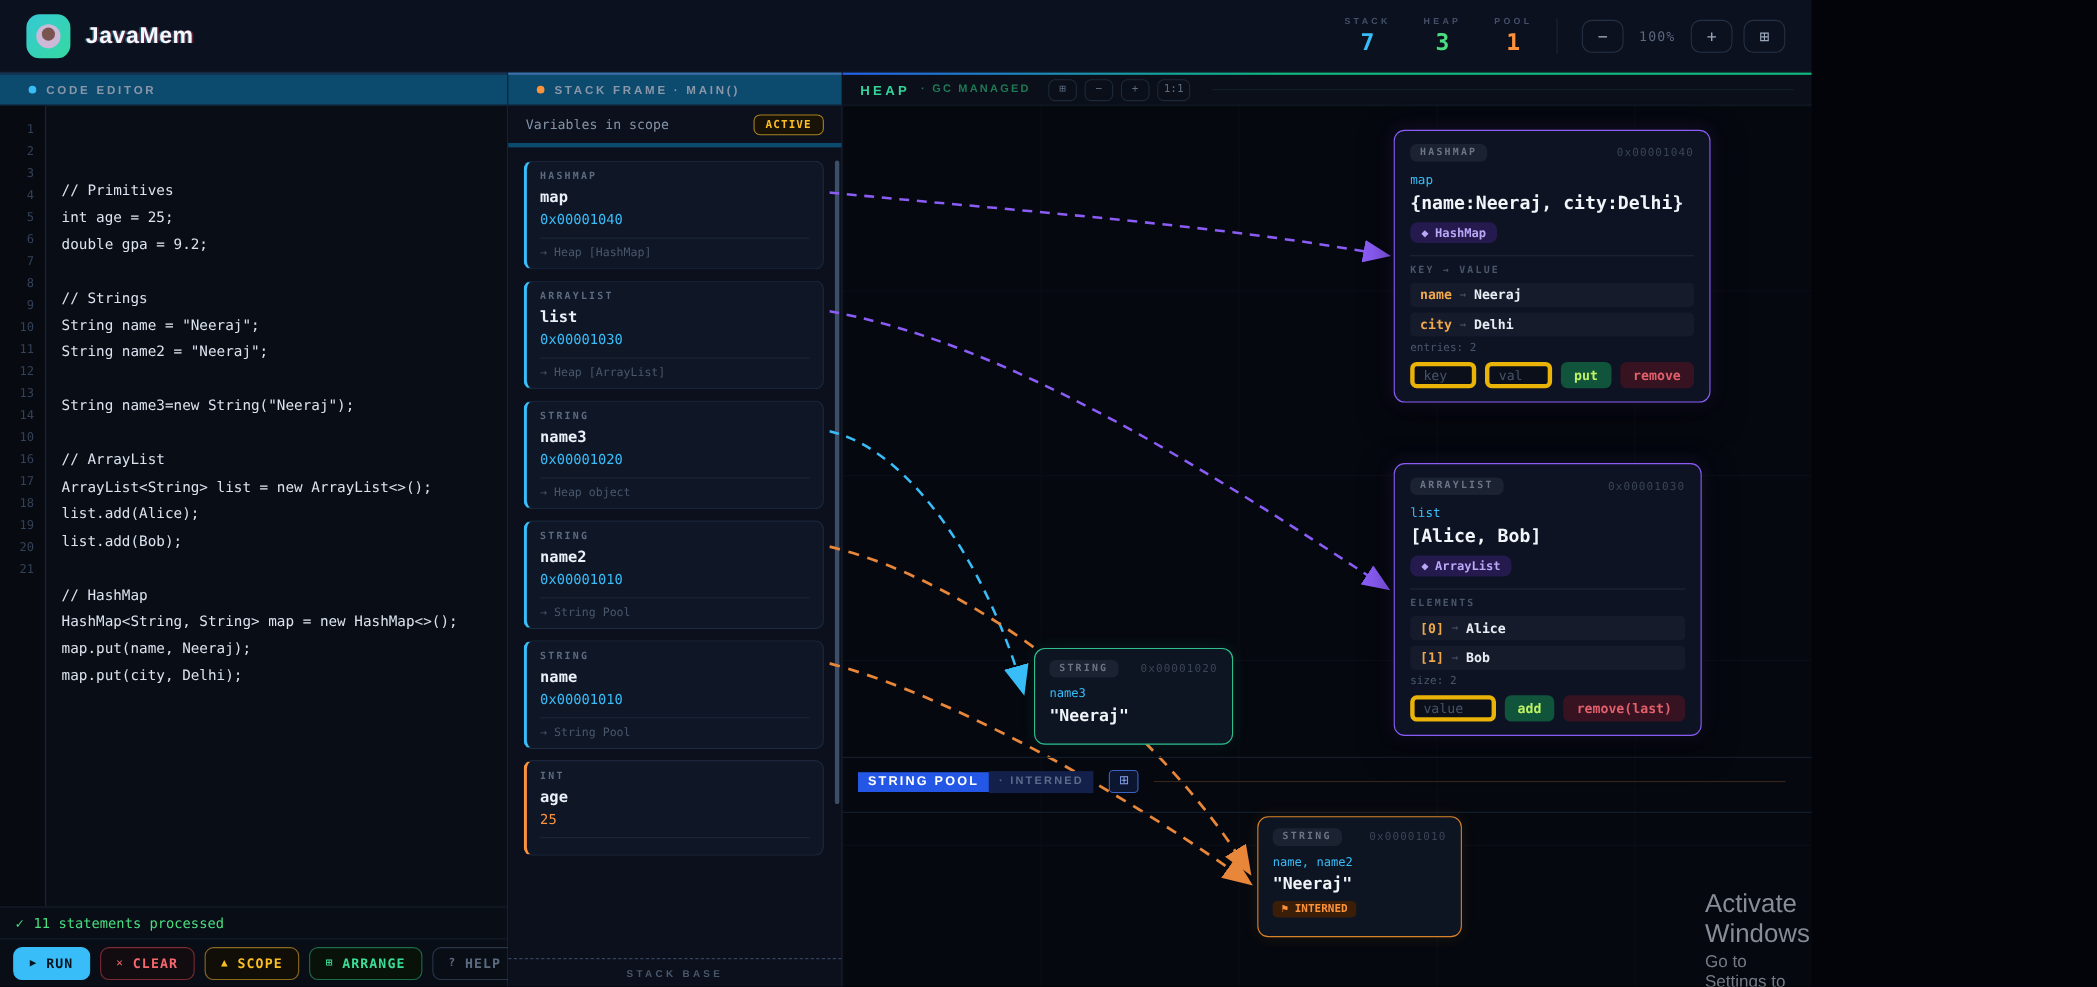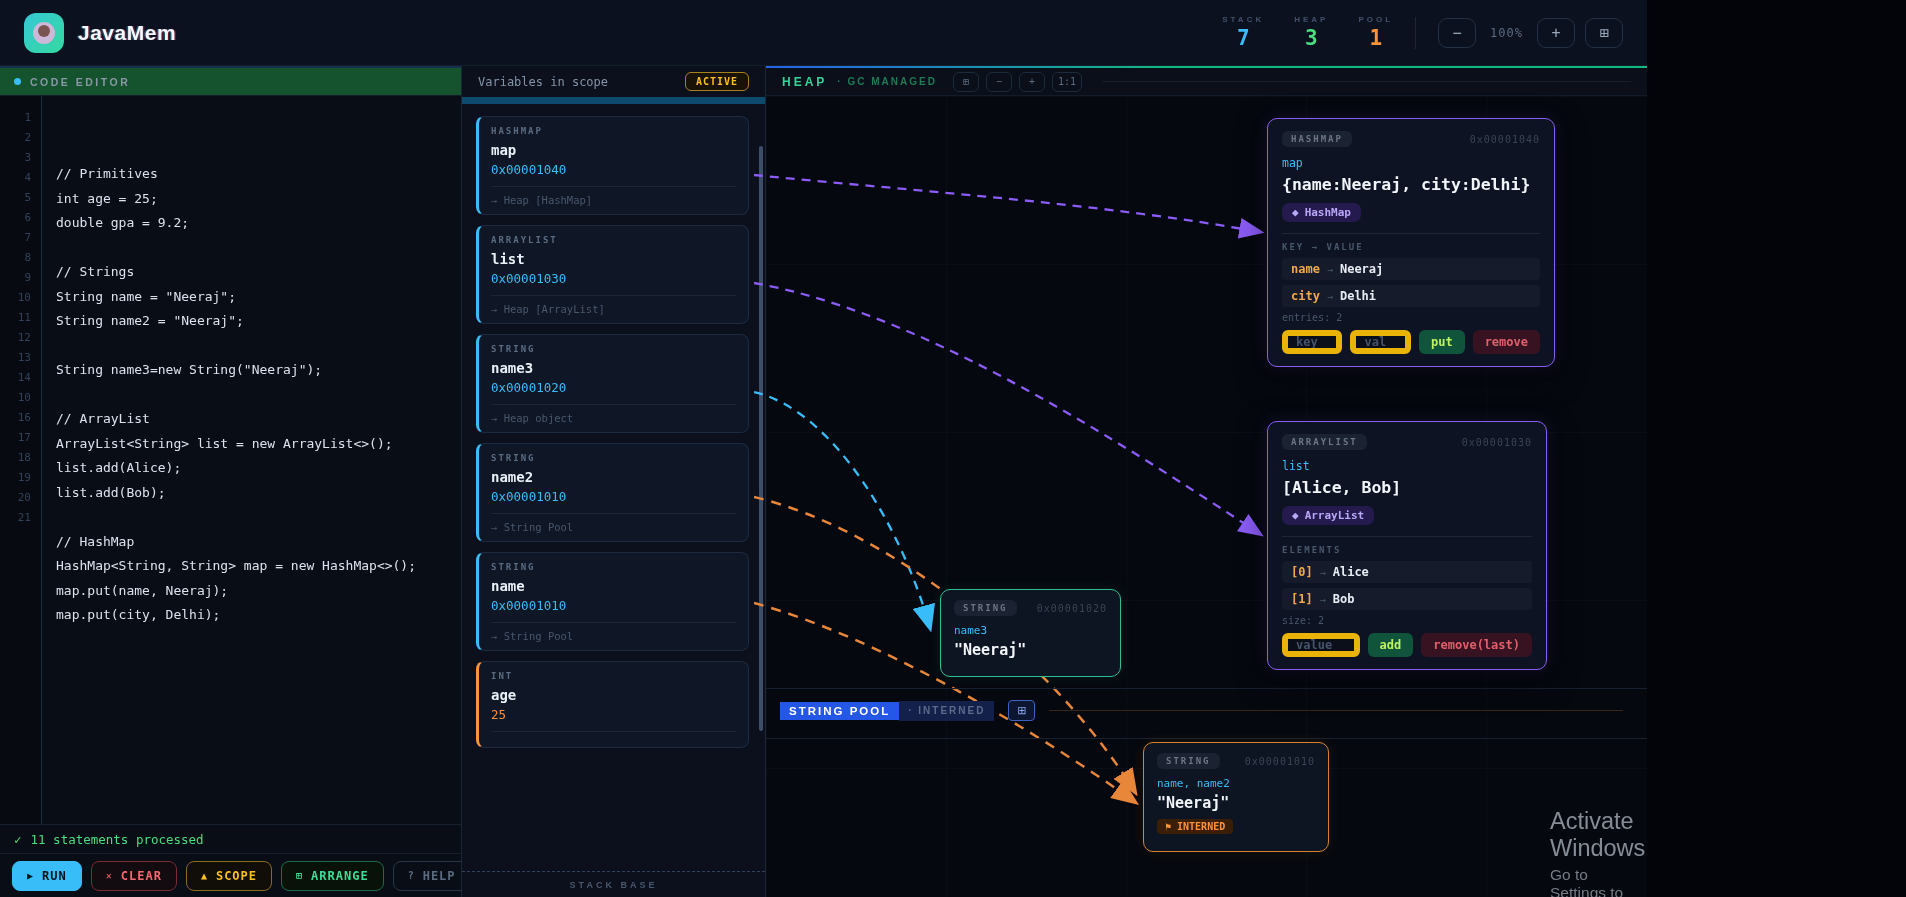--- a/index.html
+++ b/index.html
@@ -25,22 +25,22 @@
   .c-stack .cval { color:#38bdf8; } .c-heap .cval { color:#4ade80; } .c-pool .cval { color:#fb923c; }
   .hdr-sep { width:1px; height:32px; background:#1b2738; margin:0 22px; }
   .zoombar { display:flex; align-items:center; gap:10px; }
   .zbtn { width:38px; height:30px; border-radius:9px; border:1px solid #243044; background:transparent;
           color:#9aa7ba; font-size:15px; line-height:28px; text-align:center; cursor:pointer;
           font-family:"DejaVu Sans Mono",monospace; }
   .zlevel { font-family:"DejaVu Sans Mono",monospace; font-size:12px; letter-spacing:1px; color:#5d6a80; padding:0 4px; }
 
   
   #main { position:absolute; left:0; top:66px; right:0; bottom:0; display:flex; }
-  .panel-head { height:30px; display:flex; align-items:center; gap:9px; padding:0 14px;
-                background:#14532d; border-bottom:1px solid #121c2a; flex:none; }
+  .panel-head { height:30px; display:flex; align-items:center; gap:9px; padding:0 26px;
+                background:#0c4a6e; border-bottom:1px solid #121c2a; flex:none; }
   .phead-dot { width:7px; height:7px; border-radius:50%; }
   .phead-title { font-size:10.5px; font-weight:bold; letter-spacing:2.5px; color:#8b97a8; }
 
   
   #editor-col { width:462px; flex:none; display:flex; flex-direction:column; background:#090d16;
                 border-right:1px solid #1b2636; }
   #editor-col .panel-head { border-top:2px solid #173050; }
   .code-wrap { flex:1; display:flex; overflow:hidden; }
   .gutter { width:42px; flex:none; background:#070a11; border-right:1px solid #1b2a40;
             padding:12px 10px 0 0; text-align:right; }
@@ -60,21 +60,21 @@
   .ebtn.scope { border-color:#8a6a1d; color:#fbbf24; background:#110e08; }
   .ebtn.scope .bico { color:#fbbf24; }
   .ebtn.arrange { border-color:#1d6b4a; color:#3ddc97; background:#081209; }
   .ebtn.help { border-color:#2a3648; color:#5b6b80; }
 
   
   #stack-col { width:304px; flex:none; display:flex; flex-direction:column; background:#0b101c;
                border-right:1px solid #1b2636; position:relative; }
   #stack-col .panel-head { border-top:2px solid #3c6ea9; }
   .subhead { flex:none; height:38px; display:flex; align-items:center; justify-content:space-between;
-             padding:0 16px; border-bottom:7px solid #0c4a6e; }
+             padding:0 16px; border-bottom:4px solid #0c4a6e; }
   .subhead-label { font-family:"DejaVu Sans Mono",monospace; font-size:12px; color:#8494a8; }
   .active-badge { border:1px solid #a8821f; background:#191206; color:#fbbf24; font-size:10px; font-weight:bold;
                   letter-spacing:1px; padding:3px 10px; border-radius:6px; font-family:"DejaVu Sans Mono",monospace; }
   .vars { flex:1; overflow:hidden; padding:12px 16px 0 14px; display:flex; flex-direction:column; gap:10px; }
   .vcard { background:#0f1626; border:1px solid #1d2a40; border-left:3px solid #38bdf8; border-radius:8px;
            padding:9px 12px 8px; flex:none; }
   .vcard.prim { border-left-color:#fb923c; }
   .vtype { font-family:"DejaVu Sans Mono",monospace; font-size:9px; font-weight:bold; letter-spacing:2px; color:#5b6b80; }
   .vname { font-family:"DejaVu Sans Mono",monospace; font-size:14px; font-weight:bold; color:#eaf0f7; margin:6px 0 4px; }
   .vval  { font-family:"DejaVu Sans Mono",monospace; font-size:12.5px; color:#38bdf8; }
@@ -116,22 +116,22 @@
   .hdivider { border-top:1px solid #1f2636; margin:11px 0 8px; }
   .hsection { font-size:9px; font-weight:bold; letter-spacing:2px; color:#49576b;
               font-family:"DejaVu Sans Mono",monospace; margin-bottom:6px; }
   .hrow { background:#151b2b; border-radius:4px; padding:4px 9px; margin-bottom:5px; display:flex; align-items:center;
           gap:7px; font-family:"DejaVu Sans Mono",monospace; font-size:12px; }
   .hkey { color:#f0a84c; font-weight:bold; }
   .harr { color:#49576b; font-size:10px; }
   .hval { color:#e8edf4; font-weight:bold; }
   .hcount { font-family:"DejaVu Sans Mono",monospace; font-size:10px; color:#49576b; margin:3px 0 7px; }
   .hactions { display:flex; gap:8px; }
-  .hinput { height:24px; background:#0a0f1a; border:6px solid #eab308; border-radius:6px; padding:0 8px;
-            color:#3b82f6; font-family:"DejaVu Sans Mono",monospace; font-size:12px; min-width:0;font-weight:bold; }
+  .hinput { height:24px; background:#0a0f1a; border:4px solid #eab308; border-radius:6px; padding:0 8px;
+            color:#3b82f6; font-family:"DejaVu Sans Mono",monospace; font-size:12px; min-width:0; }
   .hinput::placeholder { color:#46536a; }
   .hbtn { height:24px; border:none; border-radius:6px; padding:0 12px; font-family:"DejaVu Sans Mono",monospace;
           font-size:12px; font-weight:bold; cursor:pointer; }
   .hbtn.green { background:#10543c; color:#bef264; }
   .hbtn.red { background:#371220; color:#e0606c; }
 
   #map-card { left:501px; top:22px; width:288px; border:1px solid #8b5cf6;
               box-shadow:0 0 18px rgba(139,92,246,.12), 0 10px 30px rgba(0,0,0,.5); }
   #map-card .hinput { width:78px; }
   #list-card { left:501px; top:325px; width:280px; border:1px solid #8b5cf6;
@@ -264,20 +264,24 @@
           </button>
 
           <button class="ebtn help">
             <span class="bico">?</span>
             <span>HELP</span>
           </button>
         </div>
     </div>
 
     <div id="stack-col">
+      <div class="panel-head">
+        <span class="phead-dot" style="background:#fb923c"></span>
+        <span class="phead-title">STACK FRAME · MAIN()</span>
+      </div>
       <div class="subhead">
         <span class="subhead-label">Variables in scope</span>
         <span class="active-badge">ACTIVE</span>
       </div>
       <div class="vars">
 
           <div class="vcard ref">
             <div class="vtype">HASHMAP</div>
             <div class="vname">map</div>
             <div class="vval">0x00001040</div>

